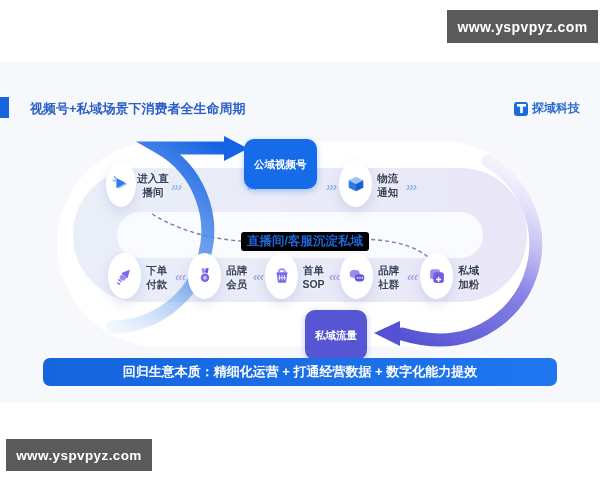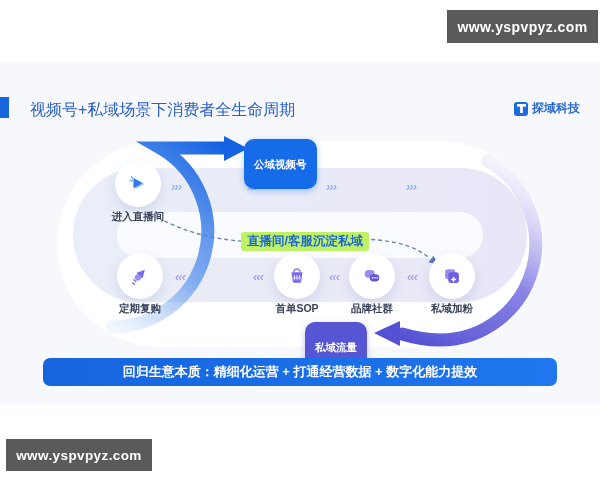--- a/index.html
+++ b/index.html
@@ -6,37 +6,37 @@
   .stage{position:relative;width:600px;height:480px;background:#ffffff;overflow:hidden;
          font-family:"Liberation Sans","DejaVu Sans",sans-serif;}
   .card{position:absolute;left:0;top:62px;width:600px;height:341px;background:#f6f8fb;}
   
   .wm{position:absolute;background:#5a5a5a;color:#fff;font-weight:600;
       display:flex;align-items:center;justify-content:center;letter-spacing:.4px;}
   .wm-top{left:447px;top:10px;width:151px;height:33px;font-size:14px;}
   .wm-bottom{left:6px;top:439px;width:146px;height:32px;font-size:13.5px;}
   
   .accent{position:absolute;left:0;top:97px;width:9px;height:21px;background:#1566dd;}
-  .title{position:absolute;left:30px;top:100px;font-size:16px;font-weight:400;color:#2a5fc7;}
+  .title{position:absolute;left:30px;top:100px;font-size:13px;font-weight:700;color:#2a5fc7;}
   .logo{position:absolute;left:506px;top:100px;display:flex;align-items:center;gap:4px;padding-left:8px;}
   .logo-mark{width:14px;height:14px;background:#1b6ae0;border-radius:3px;display:flex;
              align-items:center;justify-content:center;}
   .logo-text{font-size:12px;font-weight:700;color:#2b6bd0;}
   
   .loop{position:absolute;left:0;top:0;width:600px;height:480px;}
   
   .pill{position:absolute;color:#fff;font-weight:700;font-size:10.5px;border-radius:10px;
         height:18px;line-height:18px;padding:16px 10px;z-index:5;}
   .pill-public{left:244px;top:139px;background:#156be8;box-shadow:0 2px 6px rgba(21,107,232,.35);}
-  .pill-private{left:305px;top:322px;background:#5656d4;box-shadow:0 2px 6px rgba(86,86,212,.35);}
+  .pill-private{left:305px;top:310px;background:#5656d4;box-shadow:0 2px 6px rgba(86,86,212,.35);}
   .mid-label{position:absolute;left:305px;top:232px;transform:translateX(-50%);z-index:4;
-             background:#bef264;color:#1e66d8;font-size:12.5px;font-weight:700;
+             background:#000000;color:#1e66d8;font-size:12.5px;font-weight:700;
              padding:1px 6px;border-radius:3px;white-space:nowrap;}
   
-  .node{position:absolute;width:64px;display:flex;flex-direction:column;align-items:center;z-index:3;}
+  .node{position:absolute;width:64px;display:flex;flex-direction:row;align-items:center;z-index:3;}
   .circle{width:46px;height:46px;border-radius:50%;background:#fff;display:flex;align-items:center;
           justify-content:center;box-shadow:0 5px 12px rgba(96,116,176,.18);}
   .nlabel{margin-top:3px;font-size:10.5px;font-weight:600;color:#37415a;text-align:center;
           line-height:1.25;text-shadow:0 0 4px #fff;}
   .w4{width:46px;}
   
   .chev{position:absolute;transform:translate(-50%,-50%);font-size:13px;font-weight:700;
         letter-spacing:-1px;z-index:2;font-style:italic;}
   .chev-b{color:#8fb6f0;}
   .chev-p{color:#aaa3e8;}
@@ -109,35 +109,56 @@
         <path d="M9 6.5 L19 12 L9 17.5 Z" fill="#9dc2f5"></path>
         <path d="M7 5.5 L17 11 L7 16.5 Z" fill="#2f7ae8"></path>
         <path d="M5 4 l1.4 2.6 M3.4 8 l2.4 .6" stroke="#6fa5f0" stroke-width="1.4" stroke-linecap="round"></path>
       </svg>
     </div>
     <div class="nlabel">进入直播间</div>
   </div>
 
 
 
+  <div class="node" style="left:339px;top:161px">
+    <div class="circle">
+      <svg width="22" height="22" viewBox="0 0 24 24">
+        <path d="M4 8 L12 4 L20 8 L12 12 Z" fill="#9dc2f5"></path>
+        <path d="M4 8 v8 l8 4 V12 Z" fill="#2f7ae8"></path>
+        <path d="M20 8 v8 l-8 4 V12 Z" fill="#1a5fd0"></path>
+      </svg>
+    </div>
+    <div class="nlabel">物流通知</div>
+  </div>
 
 
   <div class="node" style="left:108px;top:253px">
     <div class="circle">
       <svg width="22" height="22" viewBox="0 0 24 24">
         <g transform="rotate(42 12 11)">
           <path d="M12 3 L16.5 12 H7.5 Z" fill="#7668e8"></path>
           <circle cx="12" cy="14.5" r="3.4" fill="#9a8df2"></circle>
         </g>
         <path d="M5 16 l2.5 2 M4 19.5 l2 1.6" stroke="#7668e8" stroke-width="1.4" stroke-linecap="round"></path>
       </svg>
     </div>
-    <div class="nlabel">定期复购</div>
-  </div>
-
+    <div class="nlabel">下单付款</div>
+  </div>
+
+  <div class="node" style="left:188px;top:253px">
+    <div class="circle">
+      <svg width="22" height="22" viewBox="0 0 24 24">
+        <path d="M8 3.5 h3.2 l1 4.5 -3 1.2 Z" fill="#9a8df2"></path>
+        <path d="M16 3.5 h-3.2 l-1 4.5 3 1.2 Z" fill="#6257d8"></path>
+        <circle cx="12" cy="14" r="4.6" fill="#7668e8"></circle>
+        <circle cx="12" cy="14" r="2" fill="#fff" opacity=".65"></circle>
+      </svg>
+    </div>
+    <div class="nlabel">品牌会员</div>
+  </div>
 
   <div class="node" style="left:265px;top:253px">
     <div class="circle">
       <svg width="22" height="22" viewBox="0 0 24 24">
         <path d="M8.5 8 a3.5 3.5 0 0 1 7 0" fill="none" stroke="#9a8df2" stroke-width="1.8"></path>
         <path d="M6 8 h12 l-1.4 10 a1.6 1.6 0 0 1-1.6 1.4 h-6 a1.6 1.6 0 0 1-1.6-1.4 Z" fill="#7668e8"></path>
         <path d="M9.2 11 v5.5 M12 11 v5.5 M14.8 11 v5.5 M7.5 13.8 h9" stroke="#fff" stroke-width="1.1" opacity=".8"></path>
       </svg>
     </div>
     <div class="nlabel">首单SOP</div>

